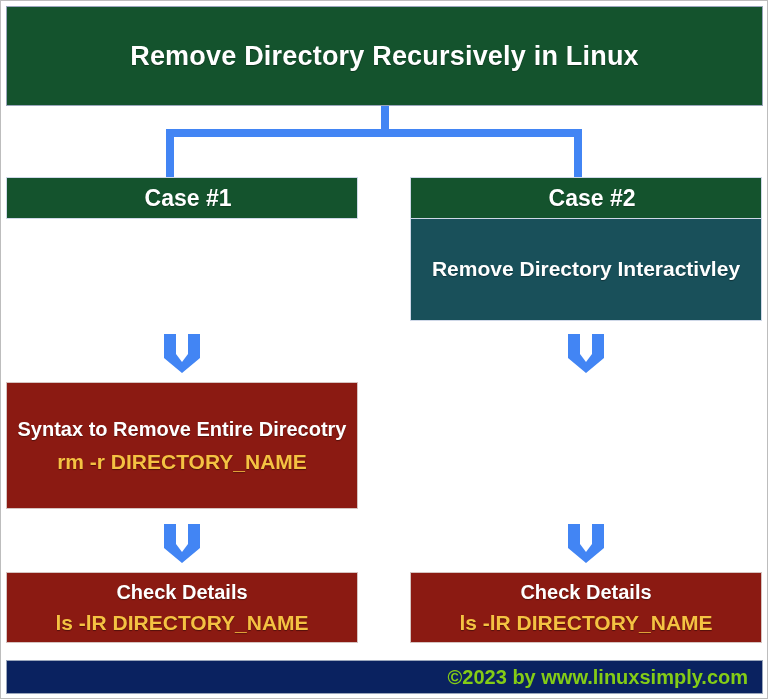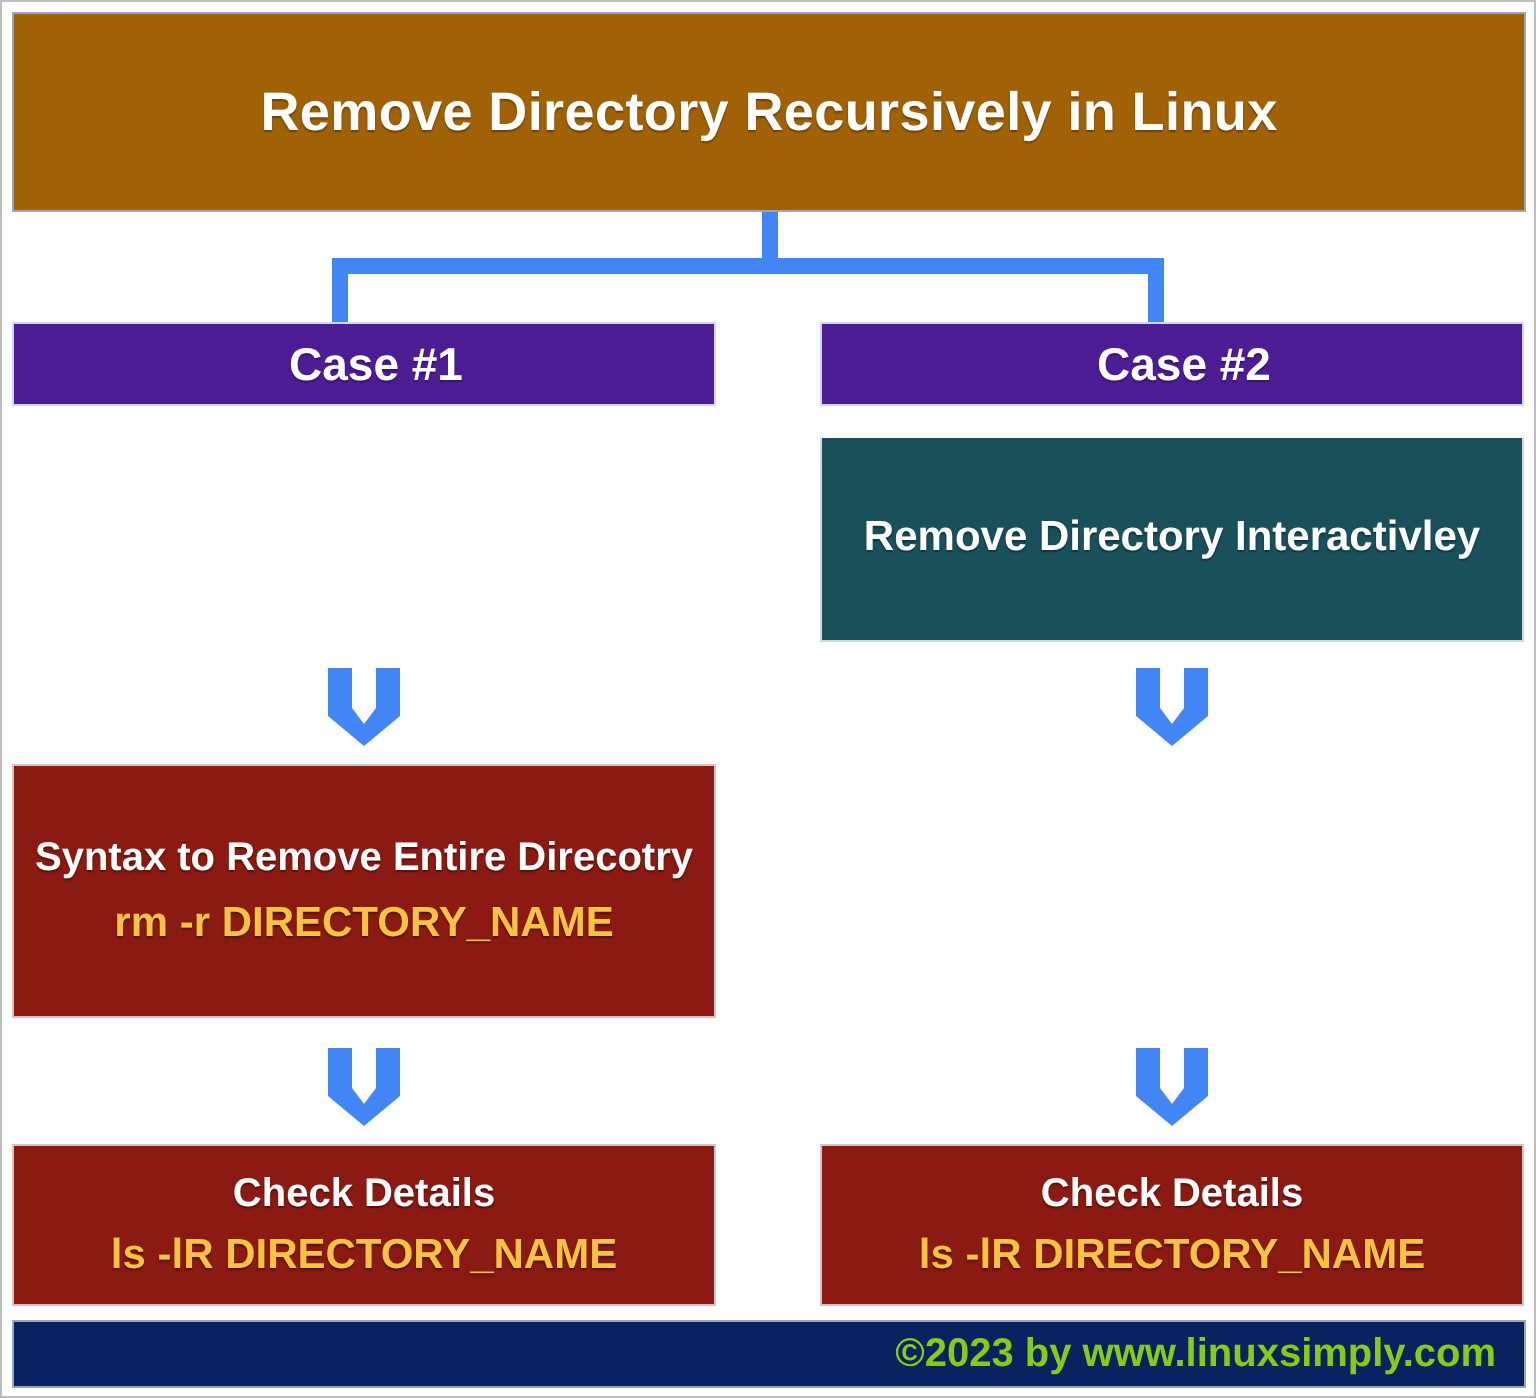--- a/index.html
+++ b/index.html
@@ -21,21 +21,21 @@
     overflow: hidden;
   }
 
   
   .title-bar {
     position: absolute;
     left: 5px;
     top: 5px;
     width: 757px;
     height: 100px;
-    background: #a16207;
+    background: #14532d;
     border: 1px solid #9aa6bb;
     box-sizing: border-box;
     display: flex;
     align-items: center;
     justify-content: center;
   }
   .title-text {
     color: #ffffff;
     font-size: 27px;
     font-weight: bold;
@@ -52,24 +52,24 @@
   .conn-stem     { left: 380px; top: 105px; width: 8px;   height: 30px; }
   .conn-cross    { left: 165px; top: 128px; width: 416px; height: 8px;  }
   .conn-drop-l   { left: 165px; top: 128px; width: 8px;   height: 50px; }
   .conn-drop-r   { left: 573px; top: 128px; width: 8px;   height: 50px; }
   .col-left  { left: 5px; }
   .col-right { left: 409px; }
 
   
   .case-head {
     position: absolute;
-    top: 160px;
+    top: 176px;
     width: 352px;
     height: 42px;
-    background: #4c1d95;
+    background: #14532d;
     border: 1px solid #cfd8e8;
     box-sizing: border-box;
     display: flex;
     align-items: center;
     justify-content: center;
     padding-left: 12px;
   }
   .case-head-text {
     color: #ffffff;
     font-size: 23px;
@@ -131,21 +131,21 @@
   .red-cmd {
     color: #f5c242;
     font-size: 21px;
     font-weight: bold;
     text-align: center;
     margin-top: 8px;
     white-space: nowrap;
     text-shadow: 0 1px 1px rgba(0,0,0,0.4);
   }
   .syntax-box { top: 381px; height: 127px; }
-  .check-box  { top: 571px; height: 81px; }
+  .check-box  { top: 571px; height: 71px; }
   .check-box .red-cmd { margin-top: 6px; }
 
   
   .footer-bar {
     position: absolute;
     left: 5px;
     top: 659px;
     width: 757px;
     height: 34px;
     background: #0a2260;

